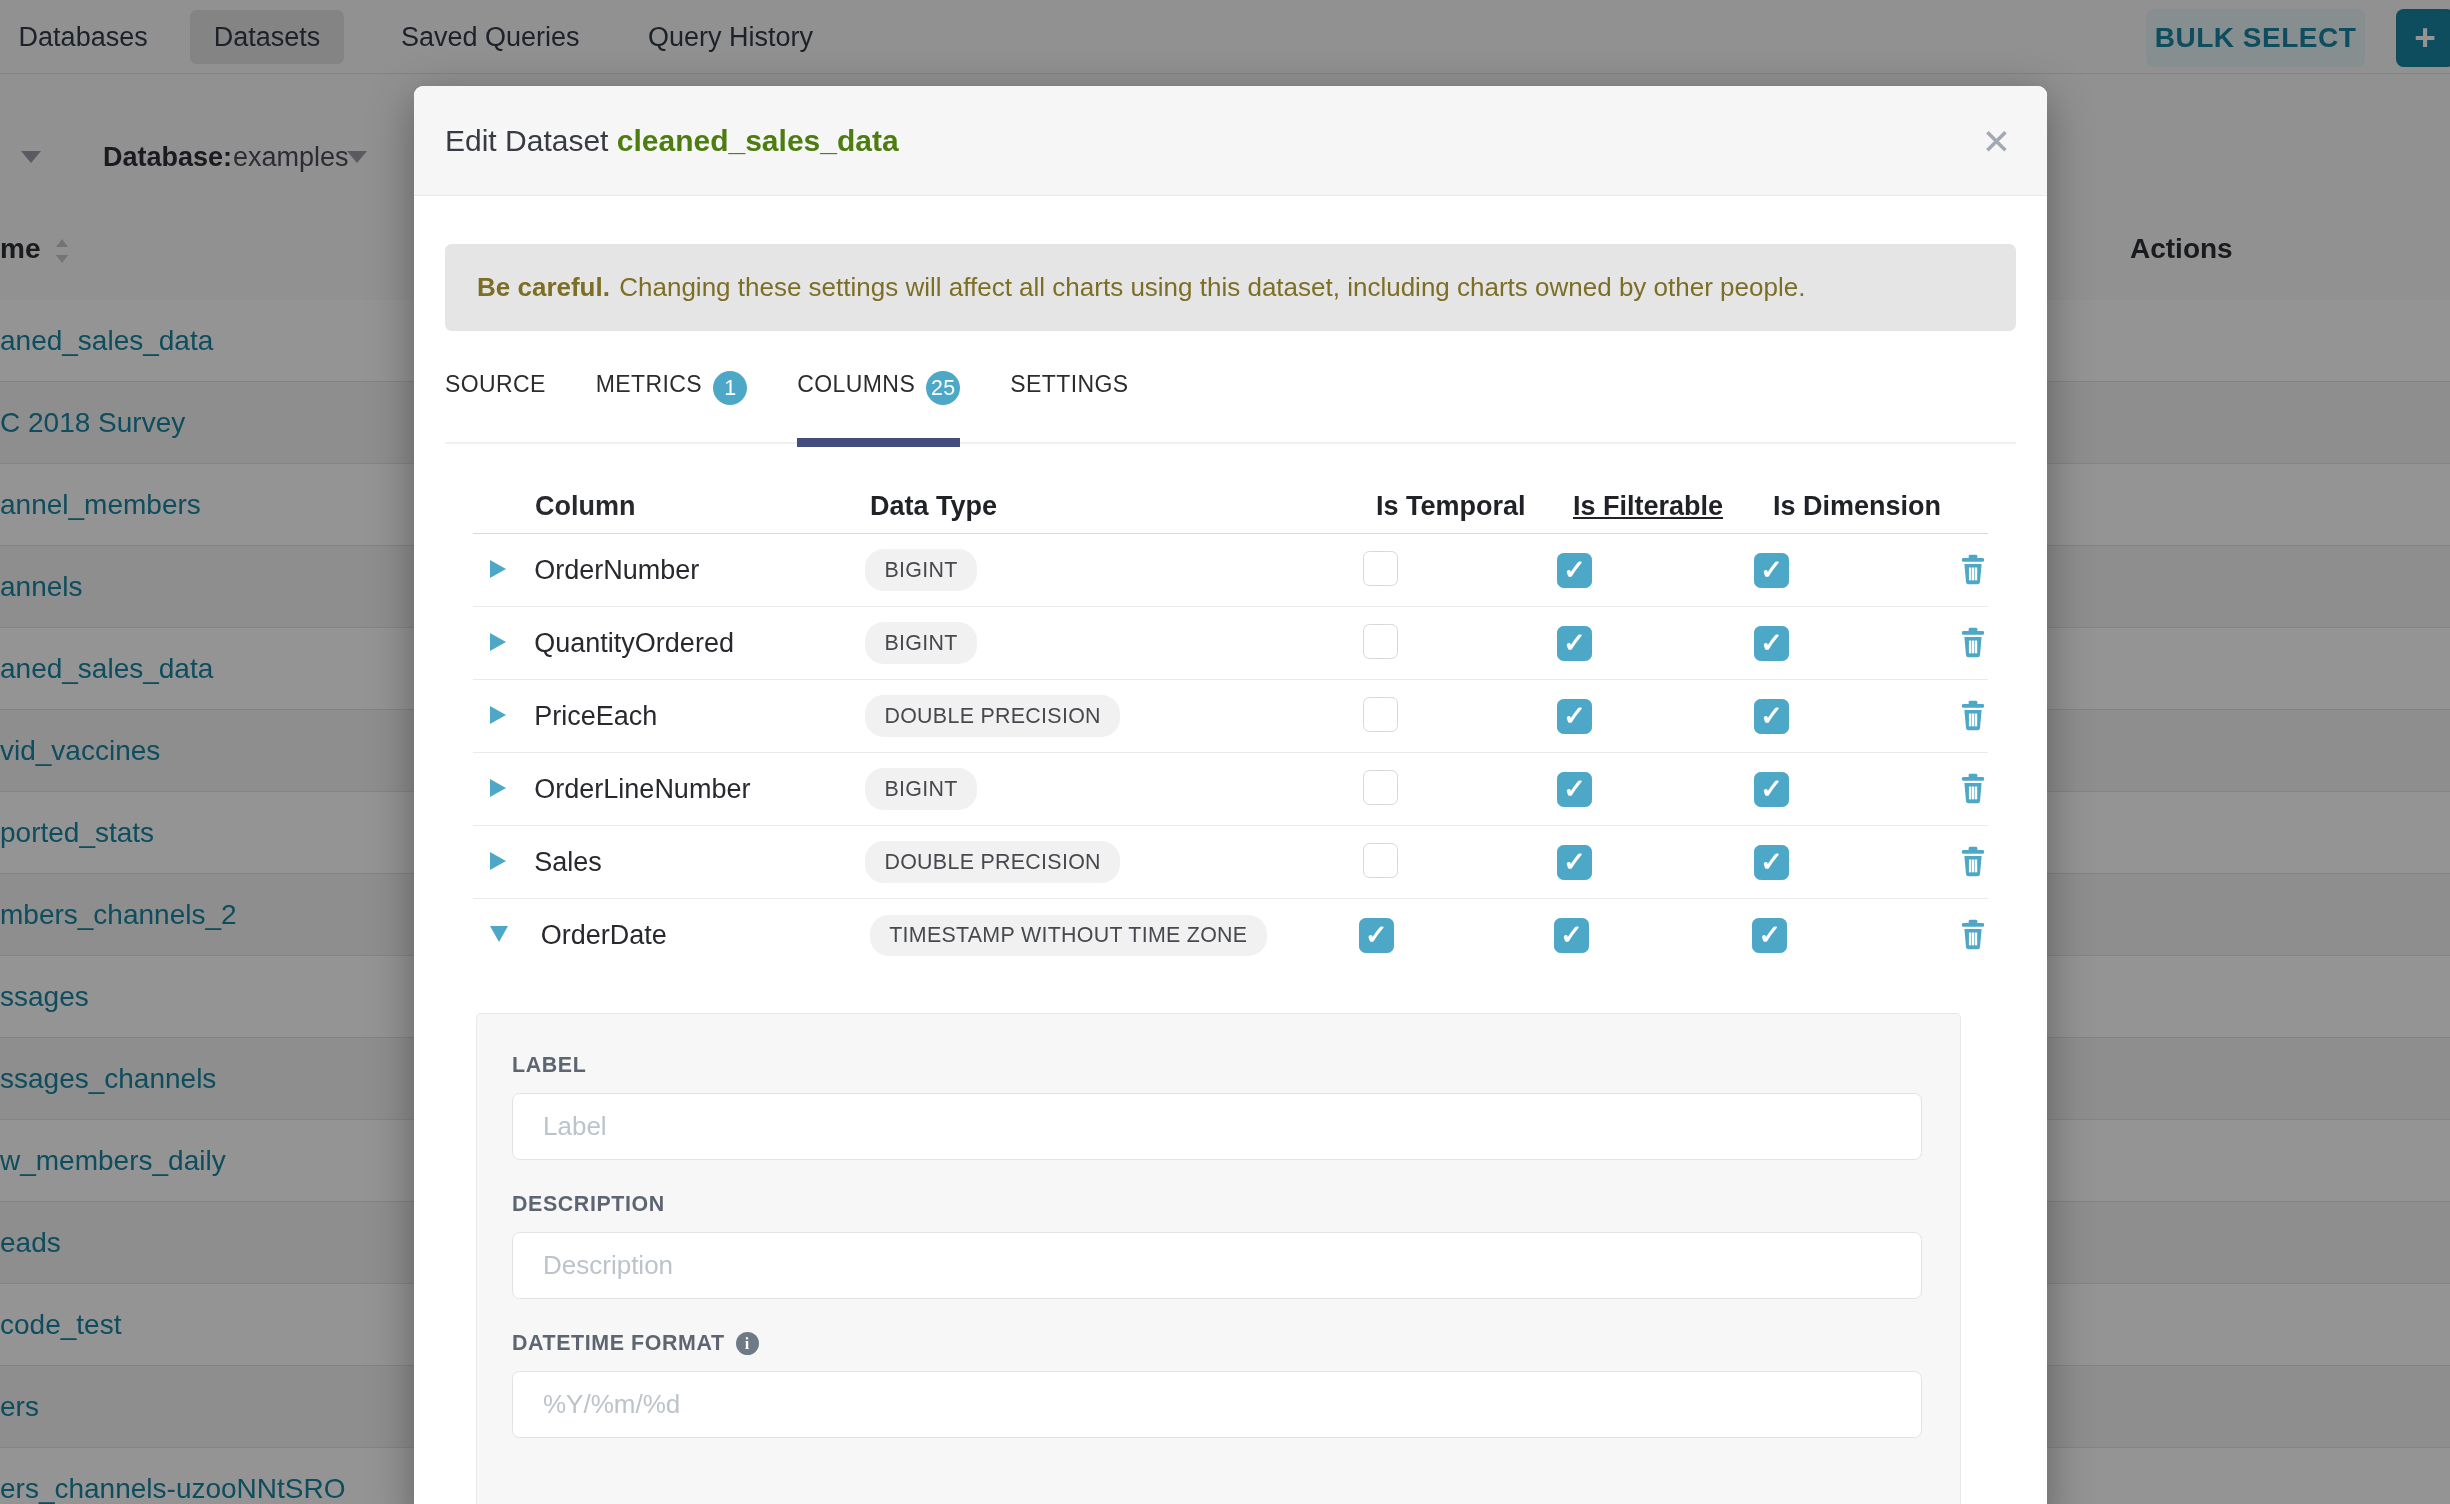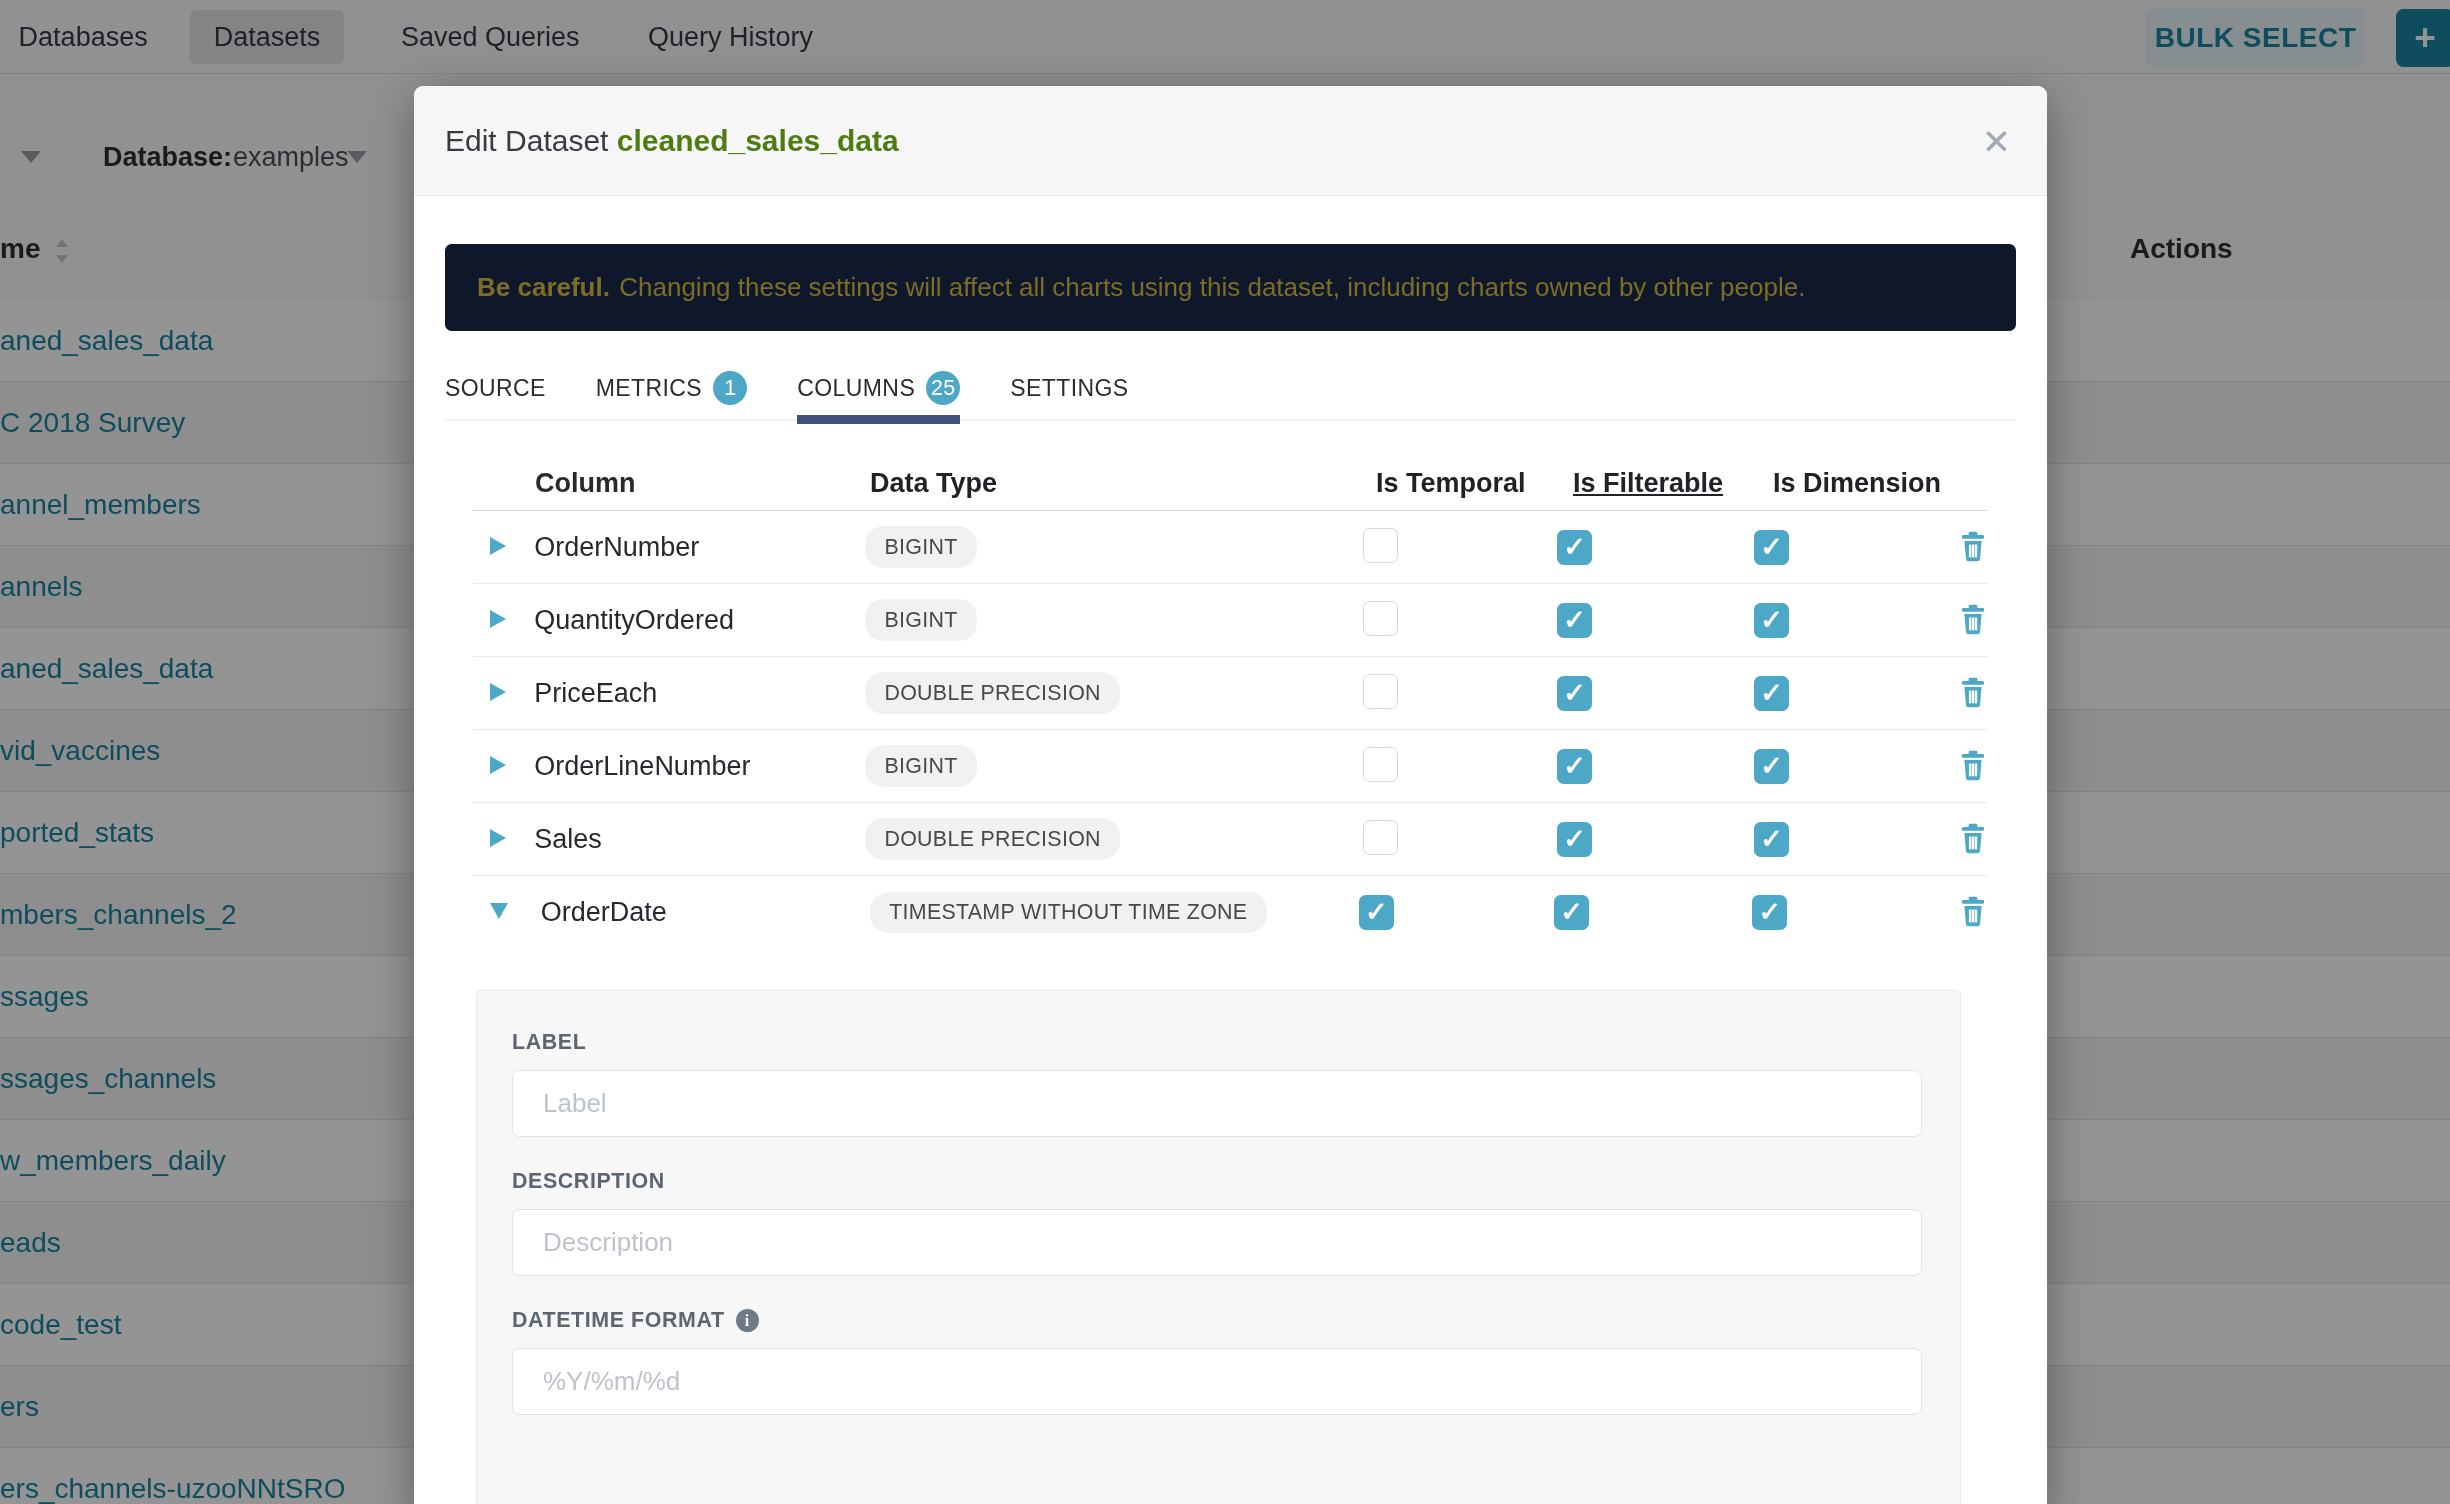--- a/index.html
+++ b/index.html
@@ -60,28 +60,28 @@
     border-radius:9.3px 9.3px 0 0; position:relative; display:flex; align-items:center;
     padding-left:31px; }
   .modal-title { font-size:30px; color:#383c42; }
   .modal-title b { color:#4d7c0f; font-weight:bold; }
   .modal-close { position:absolute; left:1559px; top:32px; width:47px; height:47px;
     border:none; background:transparent; cursor:pointer; }
   .modal-close::before { content:"\2715"; font-size:35px; color:#a2a8b4; }
 
   .modal-body { padding:0 31px; }
 
-  .warning { margin-top:48px; height:87px; background:#0f172a; border-radius:6.5px;
+  .warning { margin-top:48px; height:87px; background:#e5e5e5; border-radius:6.5px;
     display:flex; align-items:center; padding:16px 32px; font-size:26px; color:#7d6e26; }
   .warning b { font-weight:bold; margin-right:9.3px; }
 
   .tabs { margin-top:40px; display:flex; gap:50px; border-bottom:2.8px solid #f0f0f0;
     padding-left:0; }
-  .tab { position:relative; display:flex; align-items:center; gap:11.2px;
-    padding-bottom:14px; font-size:23px; letter-spacing:0.4px; color:#2c2c2e; cursor:pointer; }
+  .tab { position:relative; display:flex; align-items:flex-start; gap:11.2px;
+    padding-bottom:37px; font-size:23px; letter-spacing:0.4px; color:#2c2c2e; cursor:pointer; }
   .tab.active::after { content:""; position:absolute; left:0; right:0; bottom:-4.7px;
     height:8.4px; background:#444e7c; }
   .badge { display:inline-flex; align-items:center; justify-content:center;
     min-width:34px; height:34px; border-radius:50%; background:#4da8c8;
     color:#ffffff; font-size:21.4px; }
 
   
   .dtable { margin:0 28px; }
   .drow { display:flex; align-items:center; height:73px; border-bottom:0.9px solid #eaeaea; }
   .dhead { display:flex; align-items:center; height:54px; margin-top:36px;

